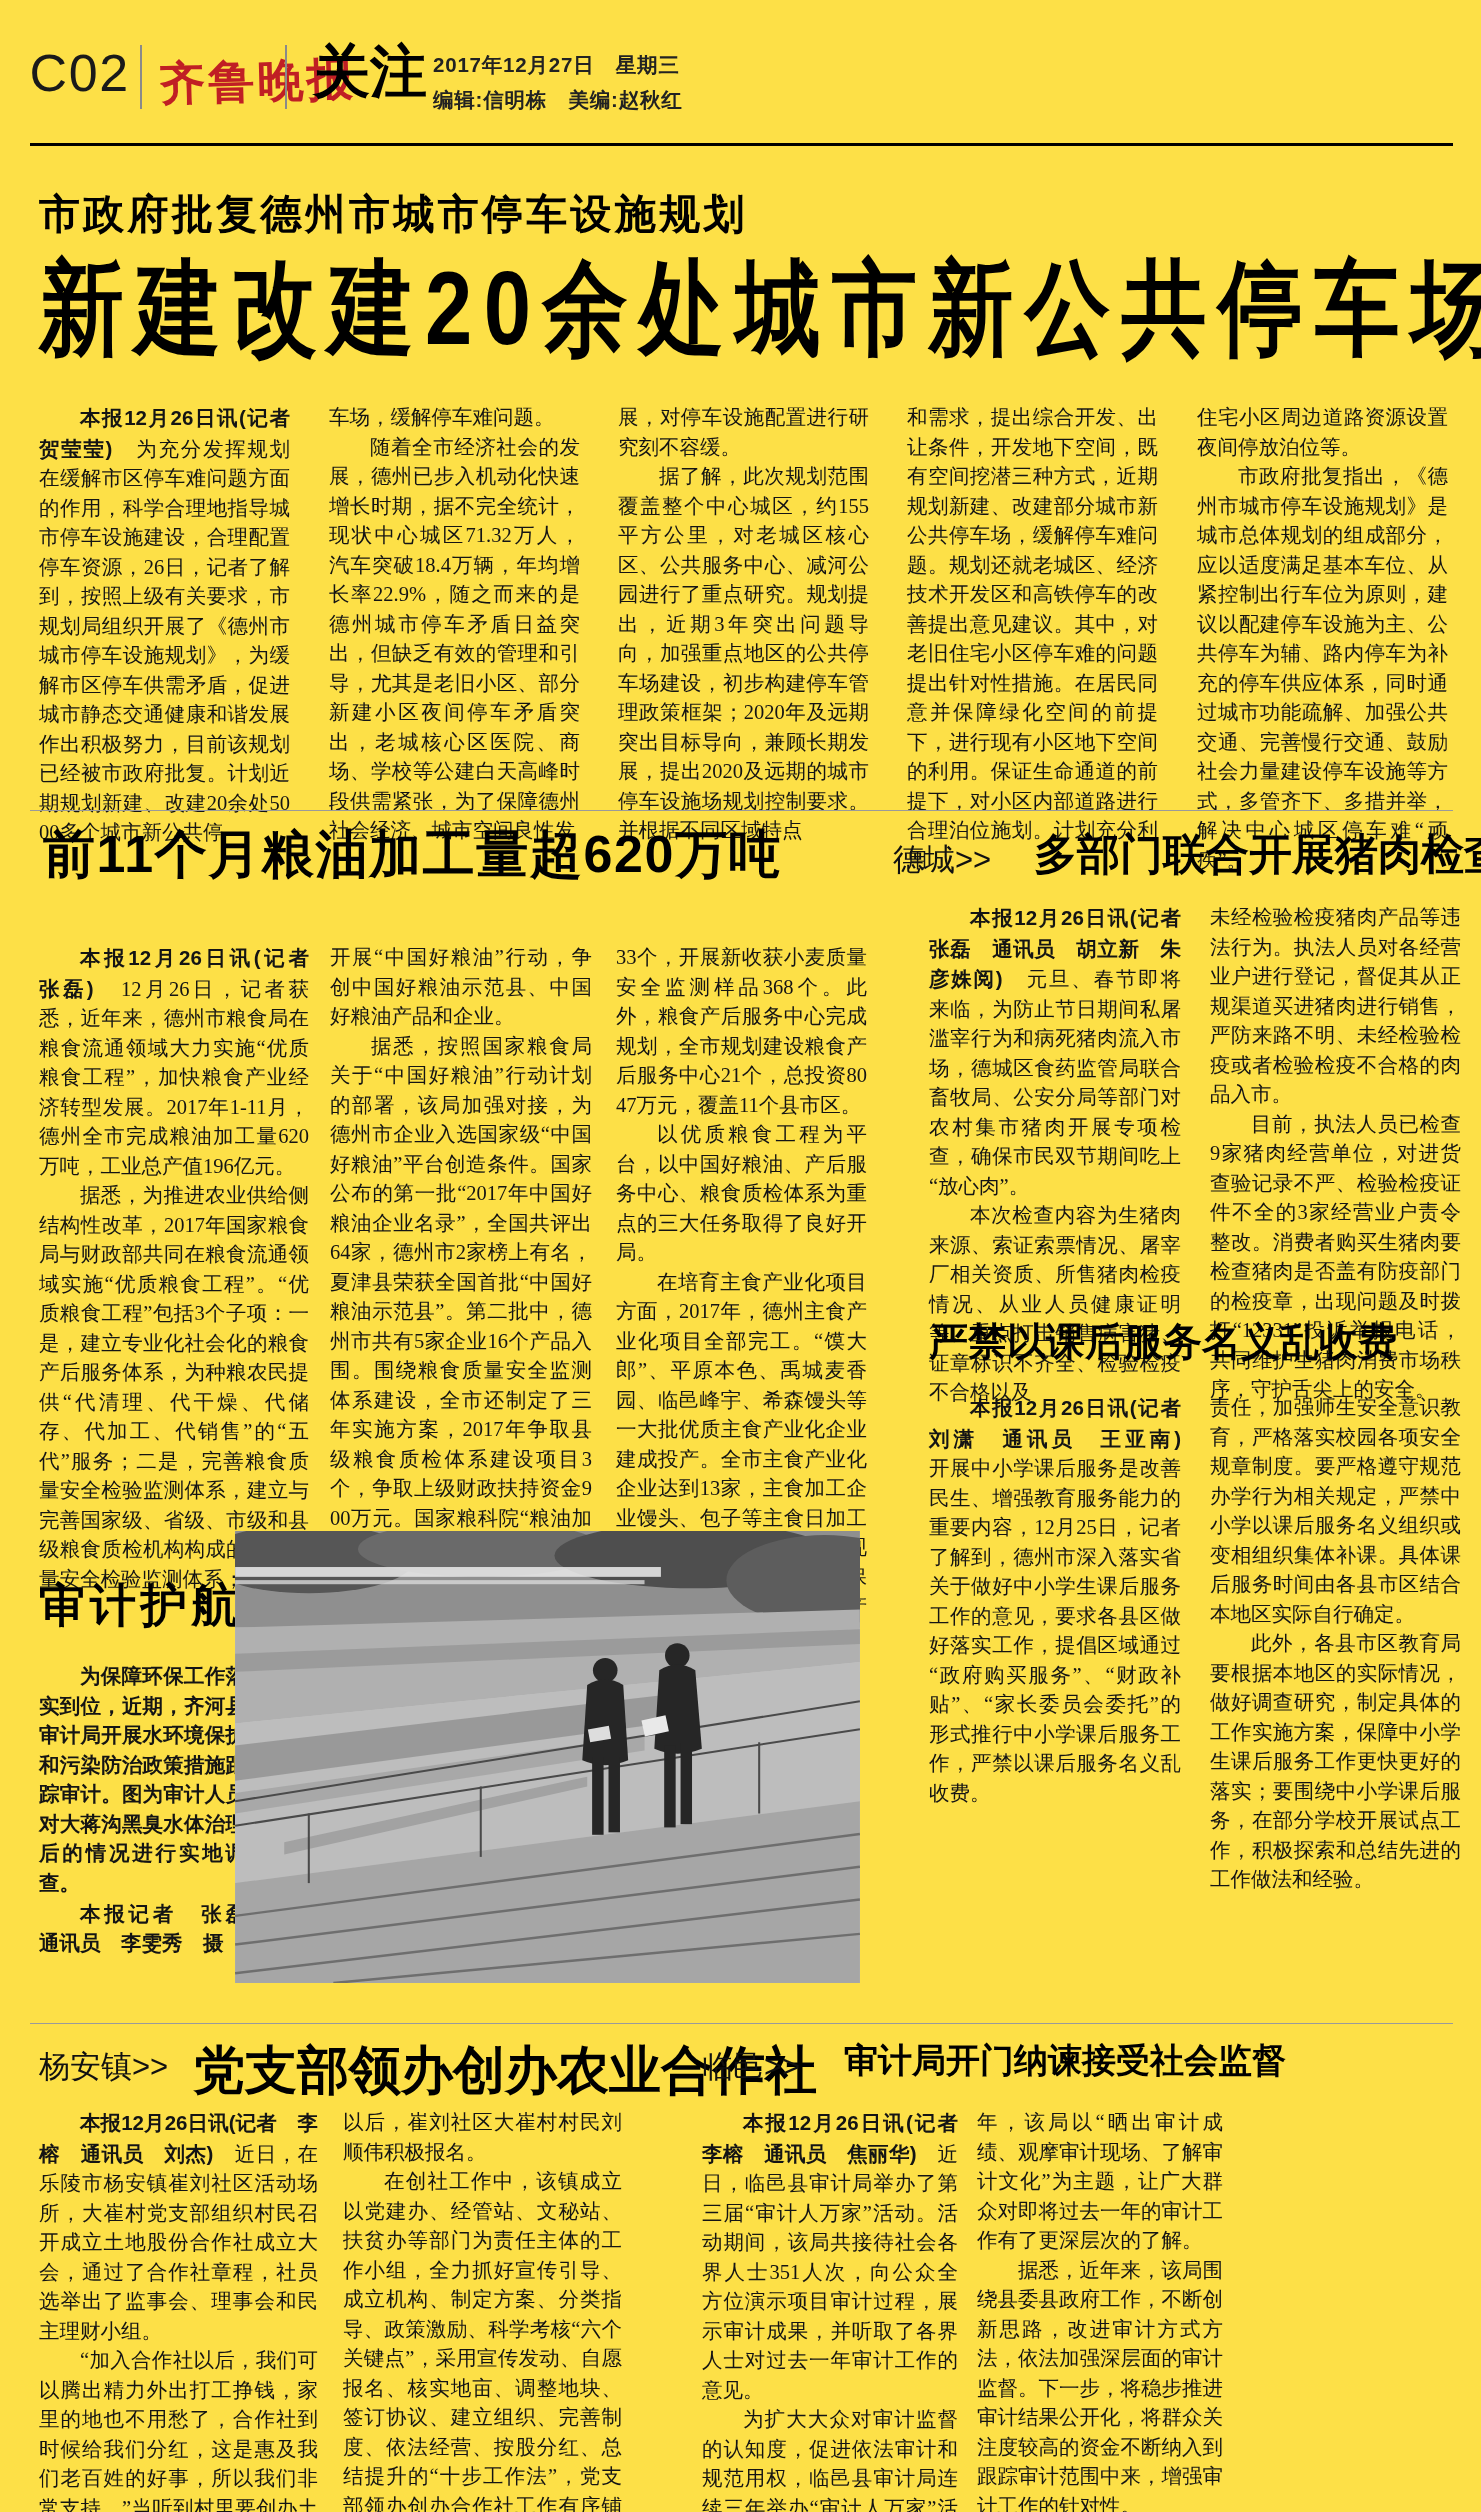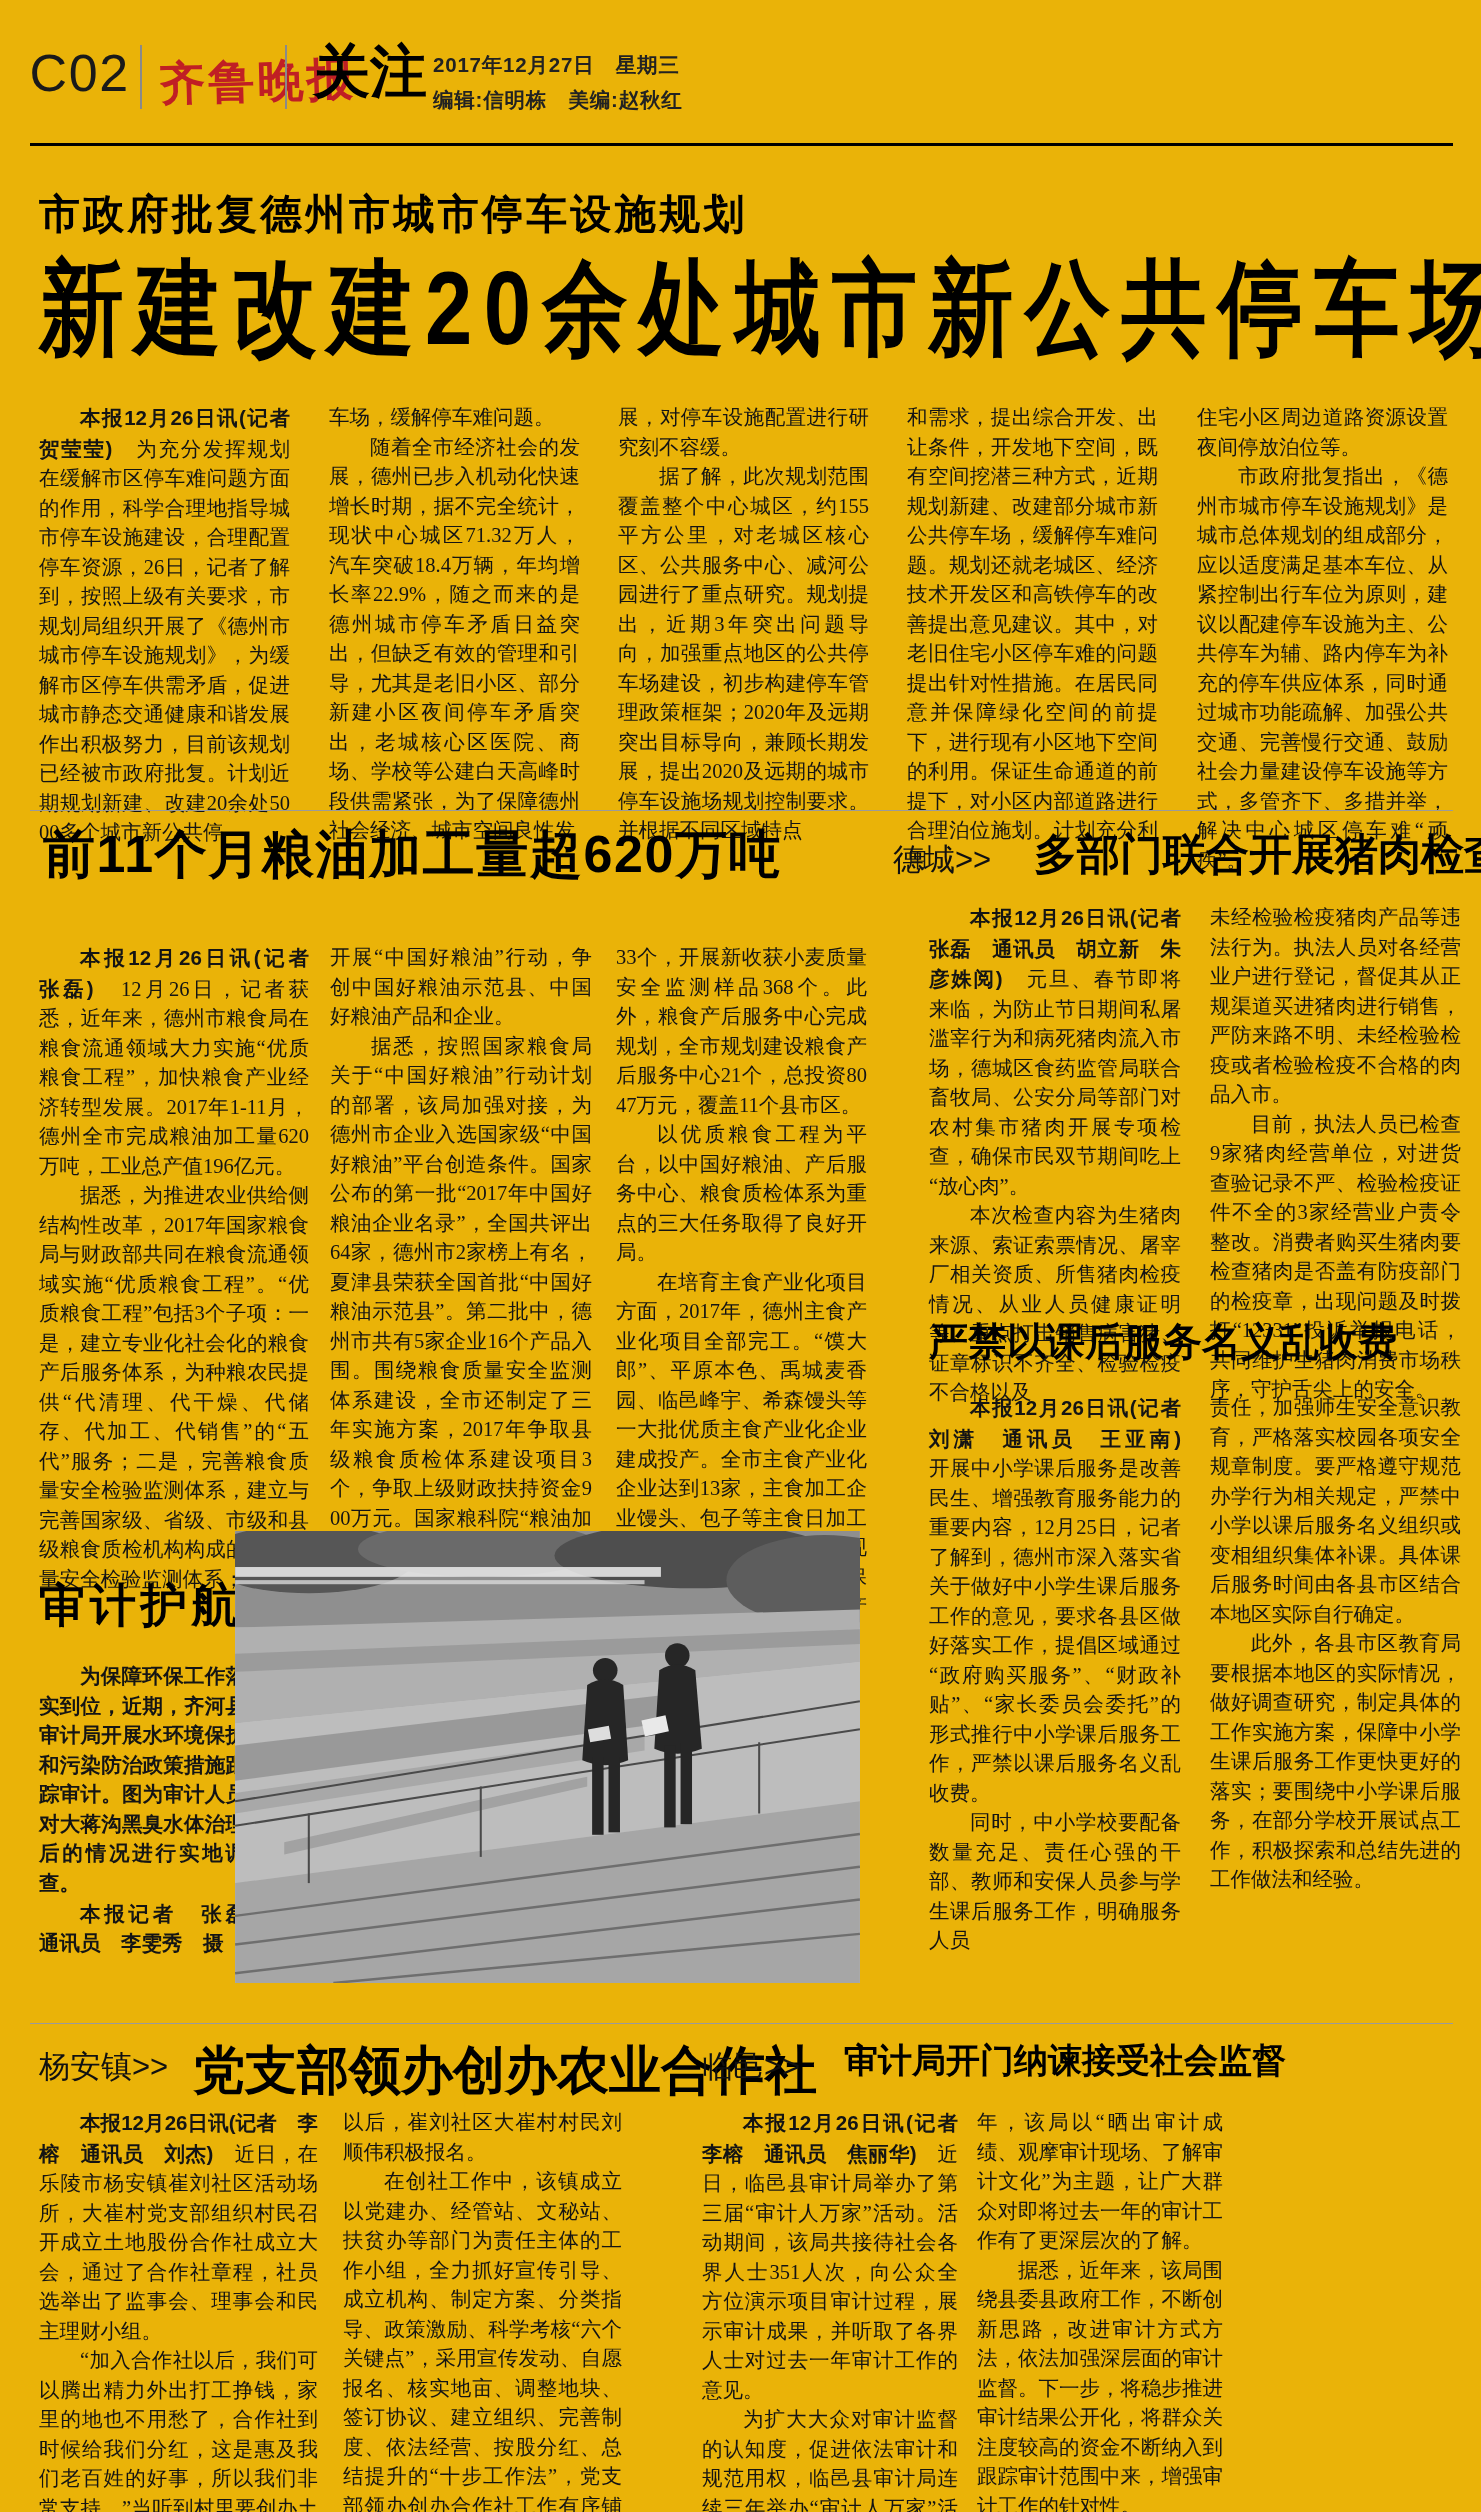--- a/index.html
+++ b/index.html
@@ -1,16 +1,16 @@
 <!DOCTYPE html>
 <html lang="zh" style="font-size:13px"><head>
 <meta charset="utf-8">
 <style>
   html,body{margin:0;padding:0;background:#ffffff;}
-  #page{position:relative;width:1482px;height:2512px;background:#eab308;overflow:hidden;
+  #page{position:relative;width:1482px;height:2512px;background:#fde047;overflow:hidden;
         font-family:"Liberation Serif","DejaVu Serif",serif;color:#141414;}
   .abs{position:absolute;}
   
   .pageno{font-family:"Liberation Sans","DejaVu Sans",sans-serif;font-size:52px;font-weight:400;color:#1a1a1a;letter-spacing:1.6px;}
   .vbar{width:1.6px;height:64px;background:#8a8a8a;}
   .paper{font-family:"Liberation Serif","DejaVu Serif",serif;font-size:46px;font-weight:900;color:#c01f24;letter-spacing:3.3px;transform:rotate(-1.5deg);}
   .section{font-family:"Liberation Sans","DejaVu Sans",sans-serif;font-size:57px;font-weight:900;color:#000;}
   .mastinfo{font-family:"Liberation Sans","DejaVu Sans",sans-serif;font-size:20.5px;font-weight:bold;color:#222;letter-spacing:0.8px;}
   .hrule{background:#000;height:2.5px;}
   .hrule.thin{height:0.8px;background:#9a9a9a;}
@@ -88,21 +88,20 @@
       <p class="para">本次检查内容为生猪肉来源、索证索票情况、屠宰厂相关资质、所售猪肉检疫情况、从业人员健康证明等。重点打击销售病害猪、证章标识不齐全、检验检疫不合格以及</p>
     </div>
   <div class="abs col" style="left:1210px;top:903px;width:251px;">
       <p class="para cont">未经检验检疫猪肉产品等违法行为。执法人员对各经营业户进行登记，督促其从正规渠道买进猪肉进行销售，严防来路不明、未经检验检疫或者检验检疫不合格的肉品入市。</p>
       <p class="para">目前，执法人员已检查9家猪肉经营单位，对进货查验记录不严、检验检疫证件不全的3家经营业户责令整改。消费者购买生猪肉要检查猪肉是否盖有防疫部门的检疫章，出现问题及时拨打“12331”投诉举报电话，共同维护生猪肉消费市场秩序，守护舌尖上的安全。</p>
     </div>
 
   <div class="abs hl2" style="left:929px;top:1315px;font-size:39px;">严禁以课后服务名义乱收费</div>
   <div class="abs col" style="left:929px;top:1393px;width:252px;">
       <p class="para"><b class="lead">本报12月26日讯(记者　刘潇　通讯员　王亚南)　</b>开展中小学课后服务是改善民生、增强教育服务能力的重要内容，12月25日，记者了解到，德州市深入落实省关于做好中小学生课后服务工作的意见，要求各县区做好落实工作，提倡区域通过“政府购买服务”、“财政补贴”、“家长委员会委托”的形式推行中小学课后服务工作，严禁以课后服务名义乱收费。</p>
-      <p class="para">同时，中小学校要配备数量充足、责任心强的干部、教师和安保人员参与学生课后服务工作，明确服务人员</p>
     </div>
   <div class="abs col" style="left:1210px;top:1393px;width:251px;">
       <p class="para cont">责任，加强师生安全意识教育，严格落实校园各项安全规章制度。要严格遵守规范办学行为相关规定，严禁中小学以课后服务名义组织或变相组织集体补课。具体课后服务时间由各县市区结合本地区实际自行确定。</p>
       <p class="para">此外，各县市区教育局要根据本地区的实际情况，做好调查研究，制定具体的工作实施方案，保障中小学生课后服务工作更快更好的落实；要围绕中小学课后服务，在部分学校开展试点工作，积极探索和总结先进的工作做法和经验。</p>
     </div>
 
   <div class="abs phototitle" style="left:39px;top:1575px;">审计护航</div>
   <div class="abs col caption-col" style="left:39px;top:1661px;width:207px;">
       <p class="para">为保障环保工作落实到位，近期，齐河县审计局开展水环境保护和污染防治政策措施跟踪审计。图为审计人员对大蒋沟黑臭水体治理后的情况进行实地调查。</p>
       <p class="para">本报记者　张磊　通讯员　李雯秀　摄</p>

